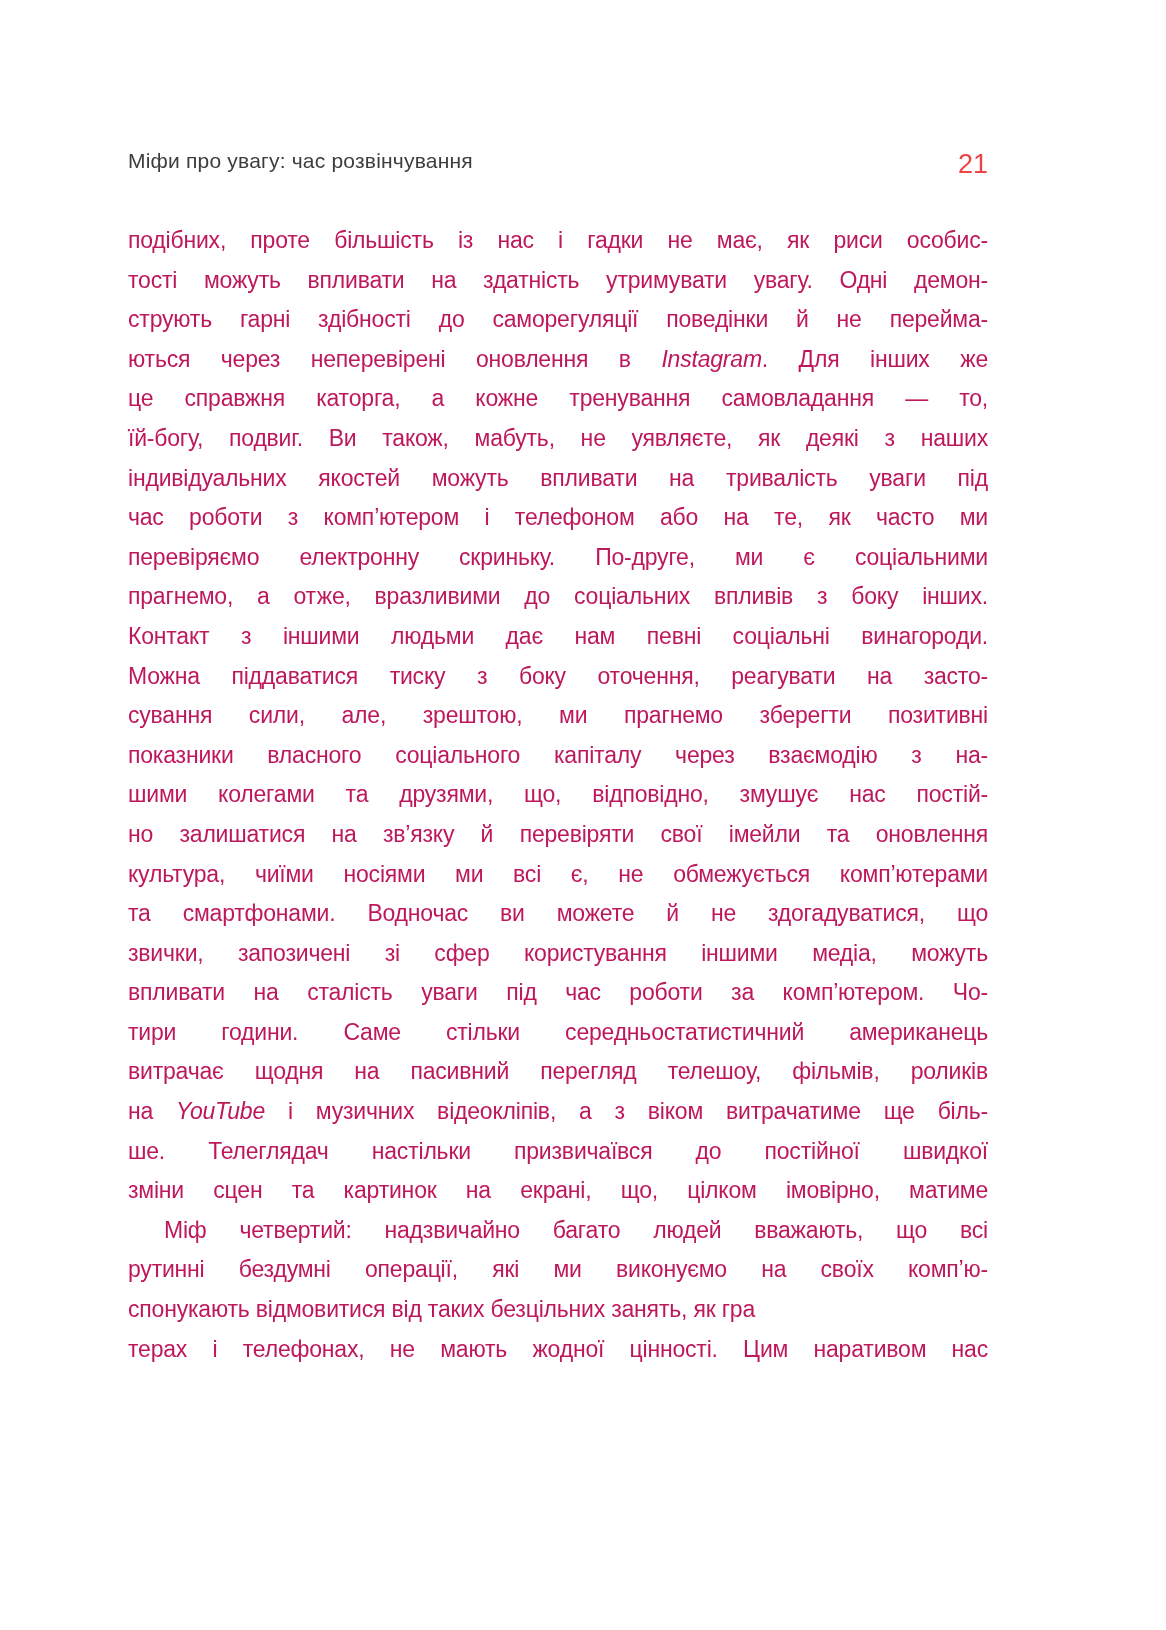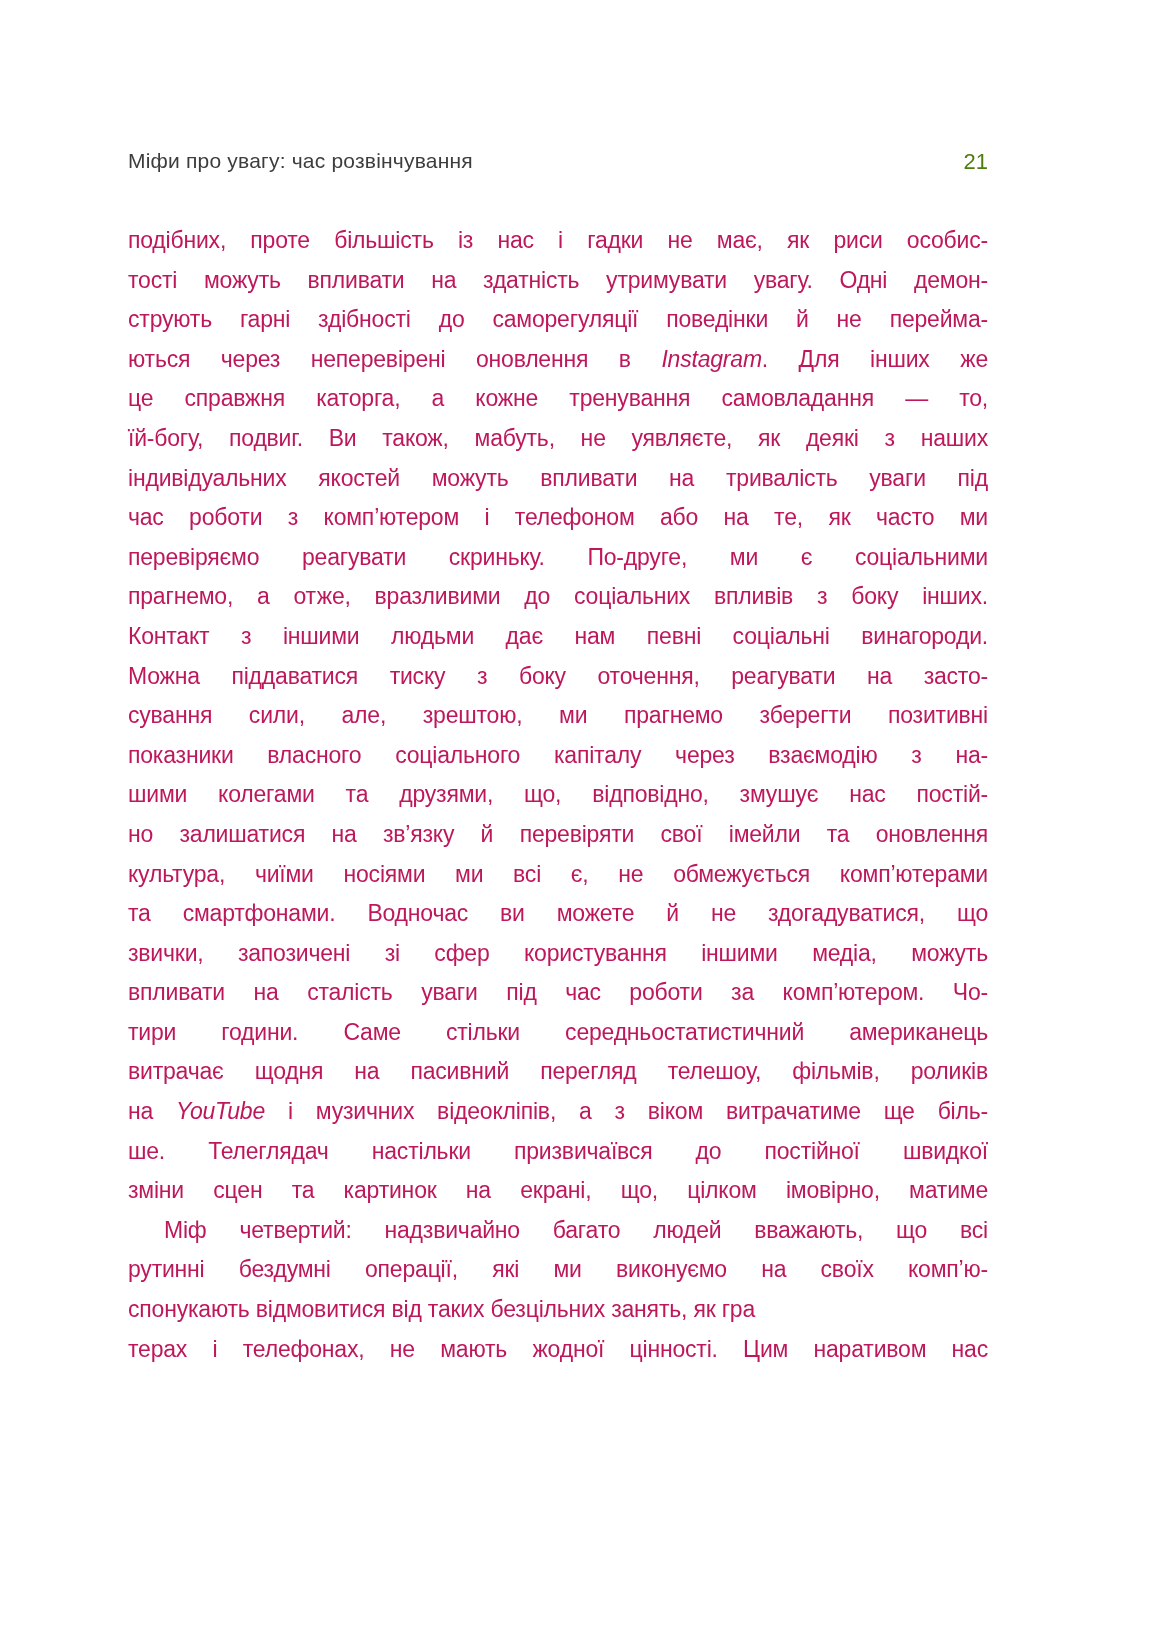--- a/index.html
+++ b/index.html
@@ -24,22 +24,22 @@
     align-items: flex-start;
     font-family: "Liberation Sans", sans-serif;
     color: #3d3d3d;
     margin-top: 8px;
   }
   .running-head .title {
     font-size: 21px;
     letter-spacing: 0.2px;
   }
   .running-head .pagenum {
-    font-size: 22px;
-    color: #4d7c0f;
+    font-size: 27px;
+    color: #ef4444;
   }
   .body-text {
     position: absolute;
     top: 221px;
     left: 128px;
     width: 860px;
   }
   .line {
     font-family: Liberation Sans, sans-serif;
     font-size: 23px;
@@ -74,21 +74,21 @@
 
     <div>
       <div class="line">подібних, проте більшість із нас і гадки не має, як риси особис-</div>
       <div class="line">тості можуть впливати на здатність утримувати увагу. Одні демон-</div>
       <div class="line">струють гарні здібності до саморегуляції поведінки й не перейма-</div>
       <div class="line"><span>ються через неперевірені оновлення в </span><span class="italic">Instagram</span><span>. Для інших же</span></div>
       <div class="line">це справжня каторга, а кожне тренування самовладання — то,</div>
       <div class="line">їй-богу, подвиг. Ви також, мабуть, не уявляєте, як деякі з наших</div>
       <div class="line">індивідуальних якостей можуть впливати на тривалість уваги під</div>
       <div class="line">час роботи з комп’ютером і телефоном або на те, як часто ми</div>
-      <div class="line">перевіряємо реагувати скриньку. По-друге, ми є соціальними</div>
+      <div class="line">перевіряємо електронну скриньку. По-друге, ми є соціальними</div>
       <div class="line">прагнемо, а отже, вразливими до соціальних впливів з боку інших.</div>
       <div class="line">Контакт з іншими людьми дає нам певні соціальні винагороди.</div>
       <div class="line">Можна піддаватися тиску з боку оточення, реагувати на засто-</div>
       <div class="line">сування сили, але, зрештою, ми прагнемо зберегти позитивні</div>
       <div class="line">показники власного соціального капіталу через взаємодію з на-</div>
       <div class="line">шими колегами та друзями, що, відповідно, змушує нас постій-</div>
       <div class="line">но залишатися на зв’язку й перевіряти свої імейли та оновлення</div>
       <div class="line">культура, чиїми носіями ми всі є, не обмежується комп’ютерами</div>
       <div class="line">та смартфонами. Водночас ви можете й не здогадуватися, що</div>
       <div class="line">звички, запозичені зі сфер користування іншими медіа, можуть</div>

